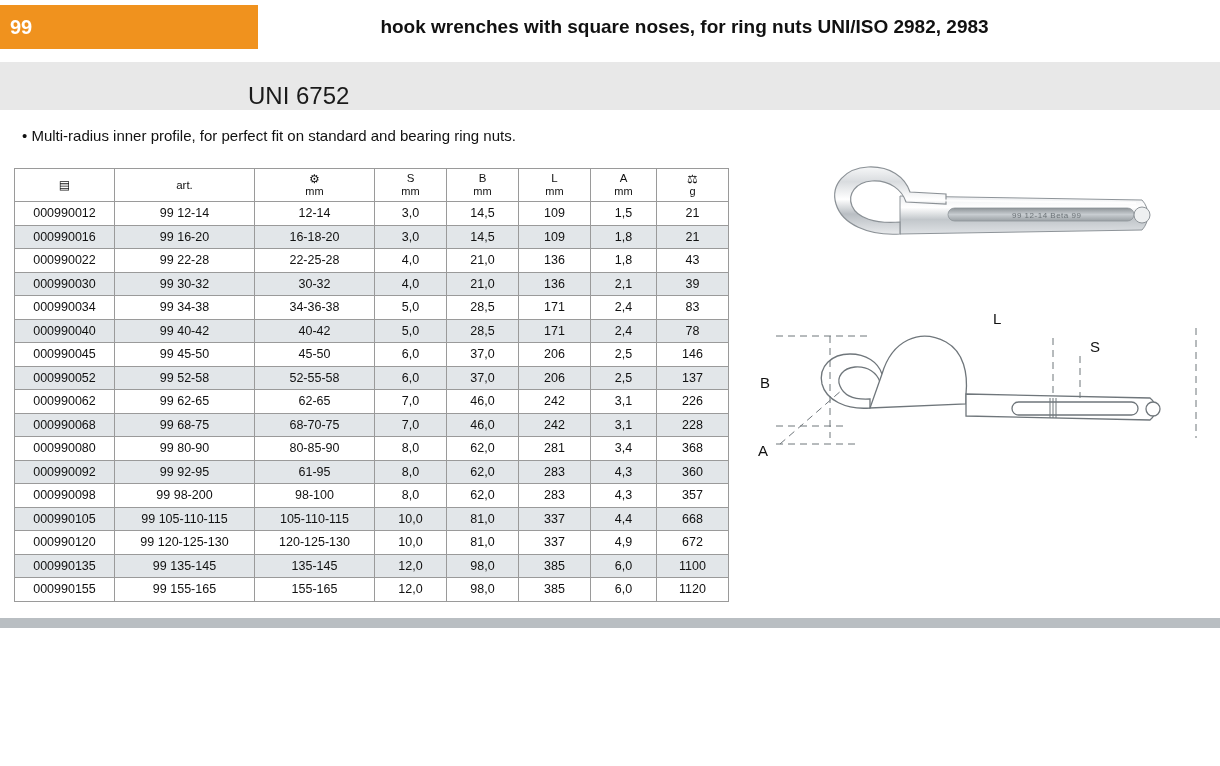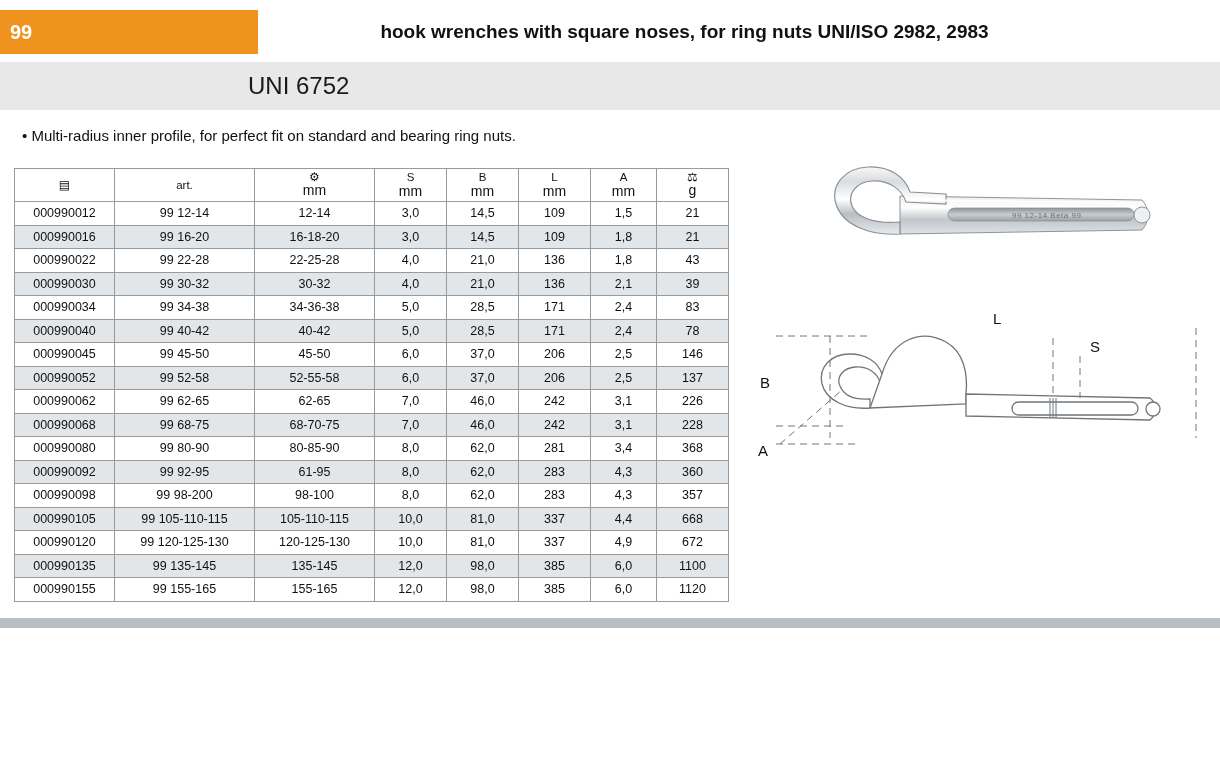--- a/index.html
+++ b/index.html
@@ -14,21 +14,21 @@
     position: relative;
     width: 1220px; height: 766px;
     background: #ffffff;
   }
 
   
   .header-bar {
     position: absolute; left: 0; top: 0;
     width: 1220px; height: 54px;
     background: #ffffff;
-    display: flex; align-items: flex-end;
+    display: flex; align-items: center;
   }
   .page-number {
     width: 258px; height: 44px;
     background: #F0921E;
     color: #ffffff;
     font-size: 20px; font-weight: bold;
     display: flex; align-items: center;
     padding-left: 10px;
   }
   .header-title {
@@ -39,21 +39,21 @@
     font-size: 19px; font-weight: bold;
     color: #111111;
     padding-right: 109px;
   }
 
   
   .subheader-bar {
     position: absolute; left: 0; top: 62px;
     width: 1220px; height: 48px;
     background: #E8E8E8;
-    display: flex; align-items: center;
+    display: flex; align-items: flex-end;
   }
   .subheader-title {
     margin-left: 248px;
     font-size: 24px;
     color: #1a1a1a;
   }
 
   
   .note {
     position: absolute; left: 22px; top: 127px;
@@ -77,21 +77,21 @@
     font-weight: normal;
     white-space: nowrap;
   }
   table.spec thead th {
     height: 33px;
     background: #ffffff;
     font-size: 11.5px;
     line-height: 1.12;
     vertical-align: middle;
   }
-  .hdr-sub { display: block; font-size: 14px; }
+  .hdr-sub { display: block; font-size: 11px; }
   .hdr-icon { display: block; font-size: 12px; line-height: 1; }
   td.code { font-weight: bold; font-size: 12.5px; }
   tr.alt td { background: #E2E6E9; }
   tr.plain td { background: #ffffff; }
 
   
   .c-code  { width: 100px; }
   .c-art   { width: 140px; }
   .c-mm    { width: 120px; }
   .c-s     { width: 72px; }

